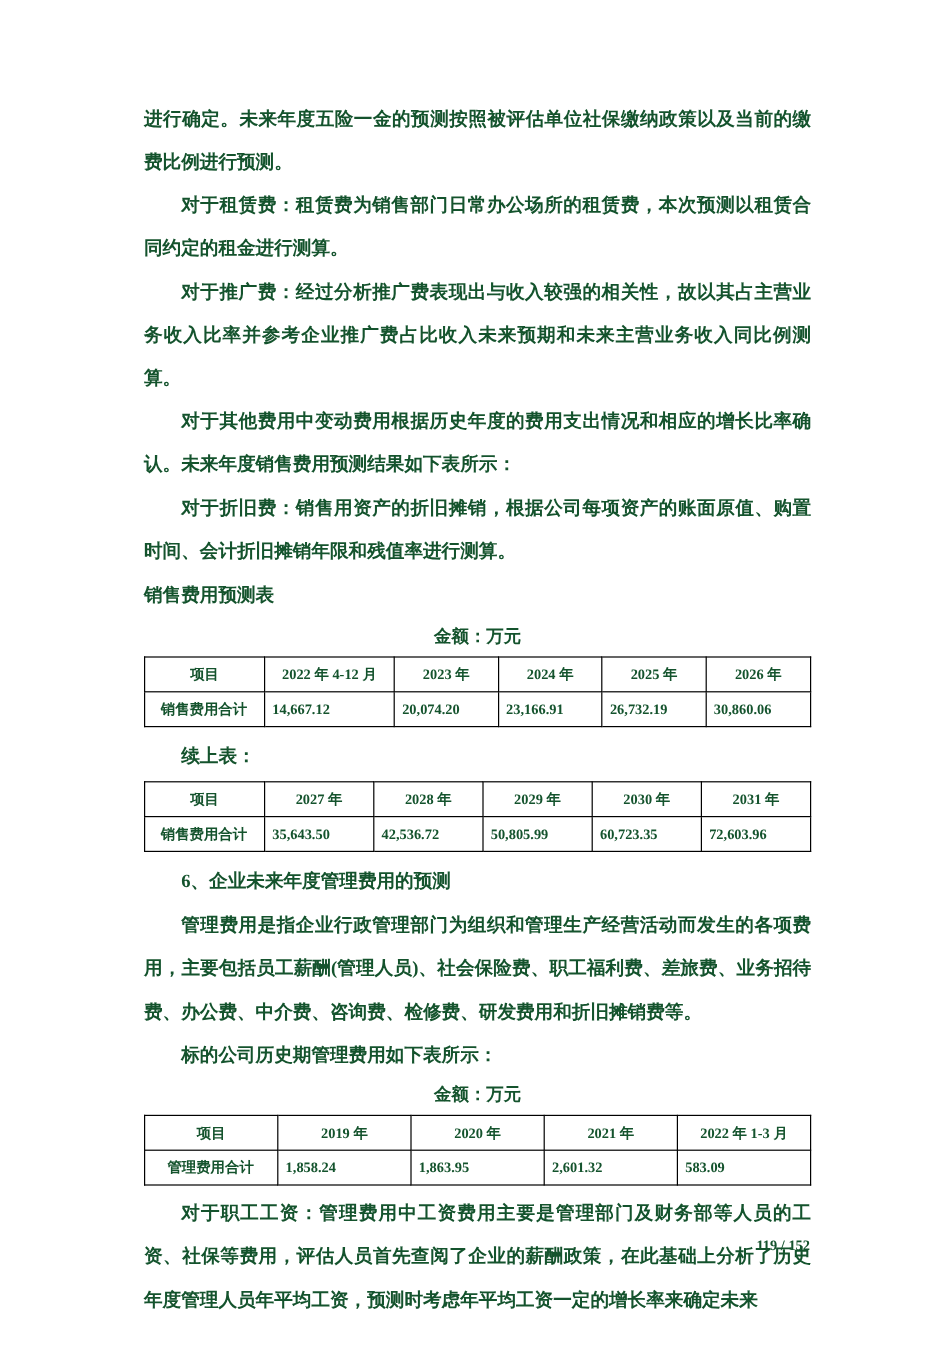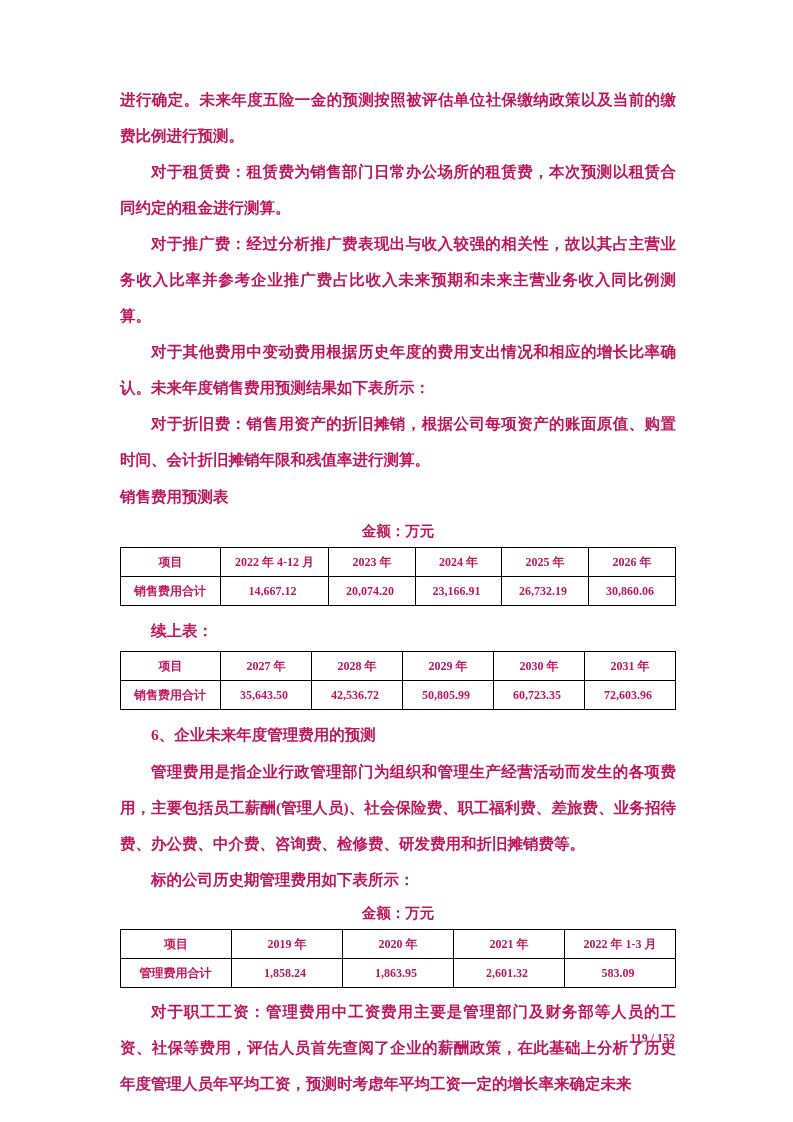--- a/index.html
+++ b/index.html
@@ -6,21 +6,21 @@
   html, body { background: #ffffff; }
   .page {
     position: relative;
     width: 793px;
     height: 1122px;
     margin: 0 auto;
     background: #ffffff;
     padding: 82px 117px 0 120px;
     font-family: "Liberation Serif", "DejaVu Serif", serif;
     font-weight: bold;
-    color: #be185d;
+    color: #14532d;
     font-size: 15.5px;
     line-height: 36px;
     overflow: hidden;
   }
   .para {
     text-align: justify;
     text-indent: 2em;
   }
   .para.flush { text-indent: 0; }
   .table-title {
@@ -49,21 +49,21 @@
   }
   table.data-table th,
   table.data-table td {
     border: 1px solid #000000;
     padding: 4px 6px;
     line-height: 20px;
     font-weight: bold;
   }
   table.data-table th { text-align: center; }
   table.data-table td.lbl { text-align: center; padding-left: 5px; }
-  table.data-table td.num { text-align: center; padding-right: 10px; }
+  table.data-table td.num { text-align: left; padding-right: 10px; }
   .page-number {
     position: absolute;
     right: 118px;
     bottom: 76px;
     font-size: 12px;
     line-height: 16px;
   }
 </style>
 </head>
 <body>

